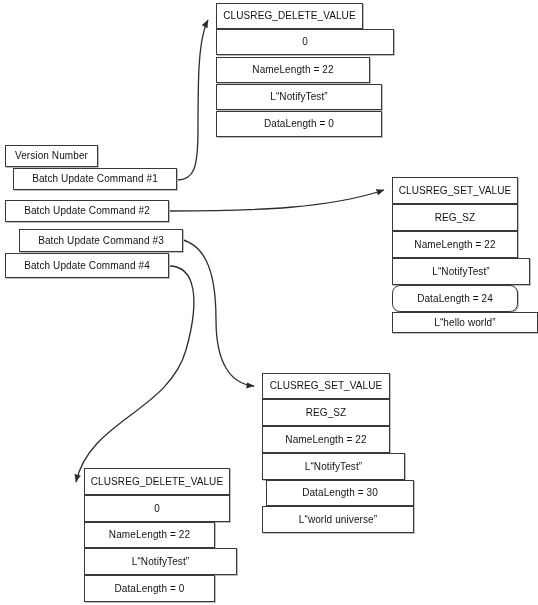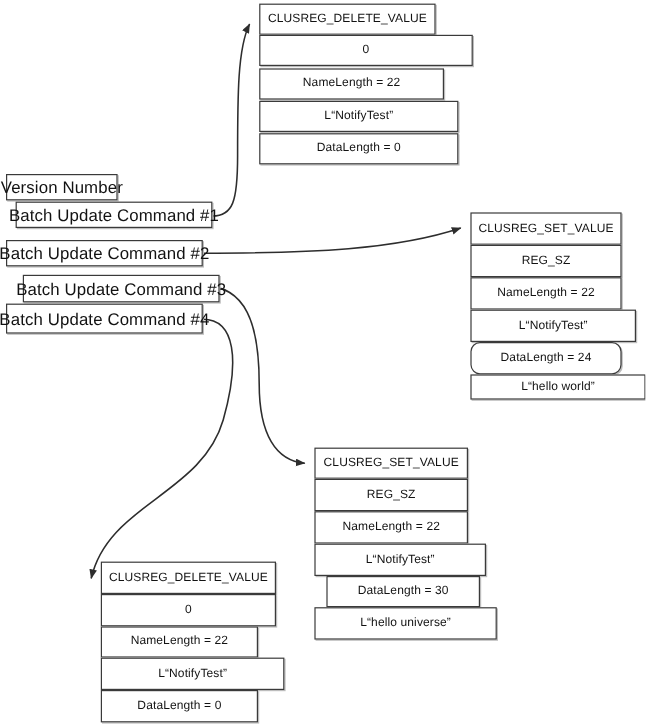--- a/index.html
+++ b/index.html
@@ -29,21 +29,21 @@
     display: flex;
     align-items: center;
     justify-content: center;
     font-size: 10px;
     color: #121212;
     letter-spacing: 0.1px;
     white-space: nowrap;
     line-height: 1;
   }
   .row.cmd {
-    font-size: 14px;
+    font-size: 10px;
   }
   #arrows {
     position: absolute;
     left: 0;
     top: 0;
     width: 538px;
     height: 605px;
     pointer-events: none;
   }
   .arrowpath {
@@ -131,25 +131,25 @@
       </div>
       <div class="row" style="left: 262px; top: 399px; width: 128px; height: 27px;">
         <span>REG_SZ</span>
       </div>
       <div class="row" style="left: 262px; top: 426px; width: 128px; height: 27px;">
         <span>NameLength = 22</span>
       </div>
       <div class="row" style="left: 262px; top: 453px; width: 143px; height: 27px;">
         <span>L“NotifyTest”</span>
       </div>
-      <div class="row" style="left: 272px; top: 480px; width: 128px; height: 26px;">
+      <div class="row" style="left: 266px; top: 480px; width: 148px; height: 26px;">
         <span>DataLength = 30</span>
       </div>
       <div class="row" style="left: 262px; top: 506px; width: 152px; height: 27px;">
-        <span>L“hello universe”</span>
+        <span>L“world universe”</span>
       </div>
     </div>
   <div class="struct" id="struct3">
       <div class="row" style="left: 84px; top: 468px; width: 146px; height: 27px;">
         <span>CLUSREG_DELETE_VALUE</span>
       </div>
       <div class="row" style="left: 84px; top: 495px; width: 146px; height: 27px;">
         <span>0</span>
       </div>
       <div class="row" style="left: 84px; top: 522px; width: 131px; height: 26px;">

